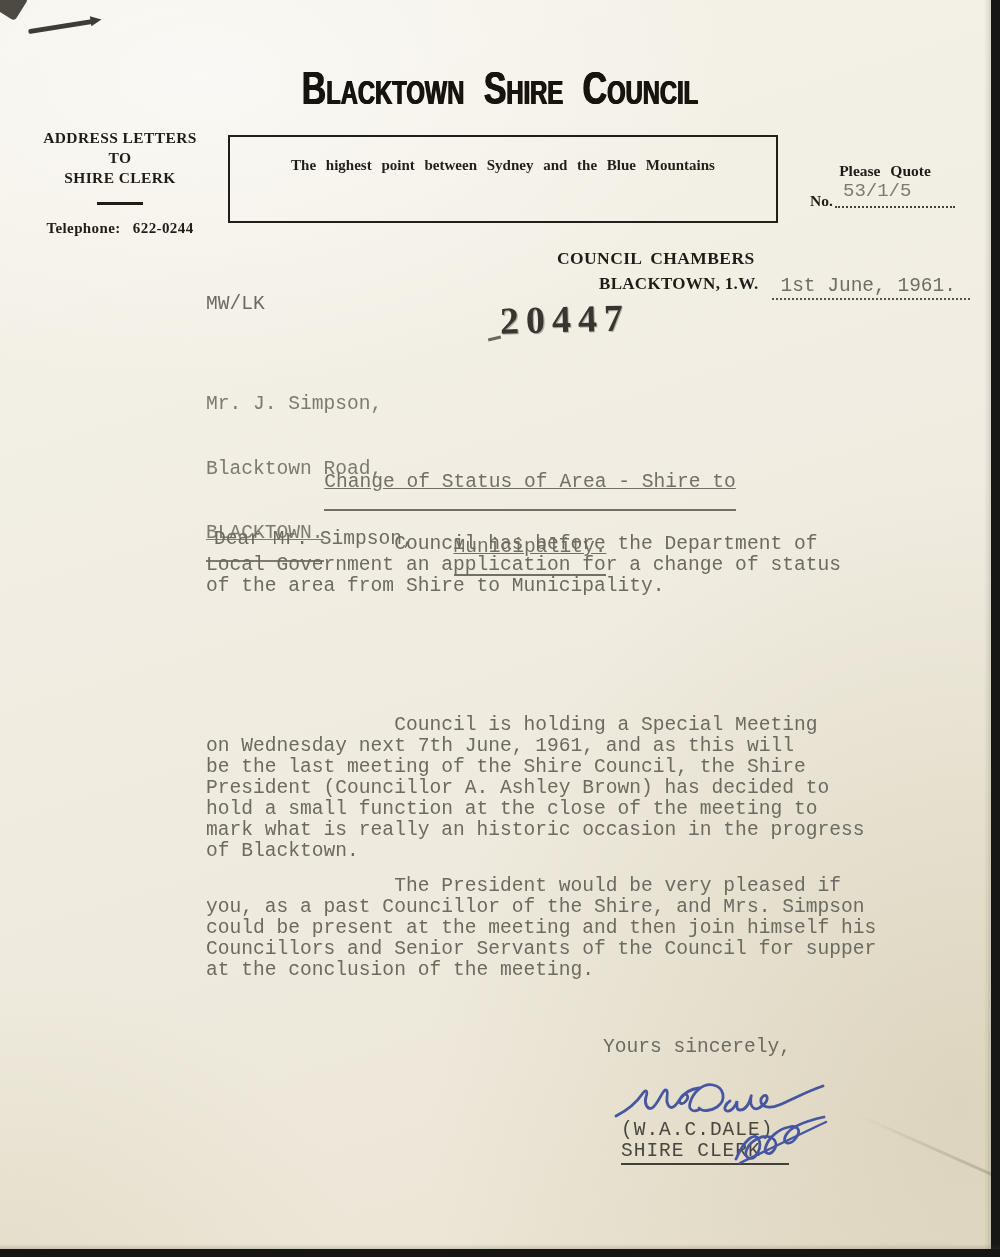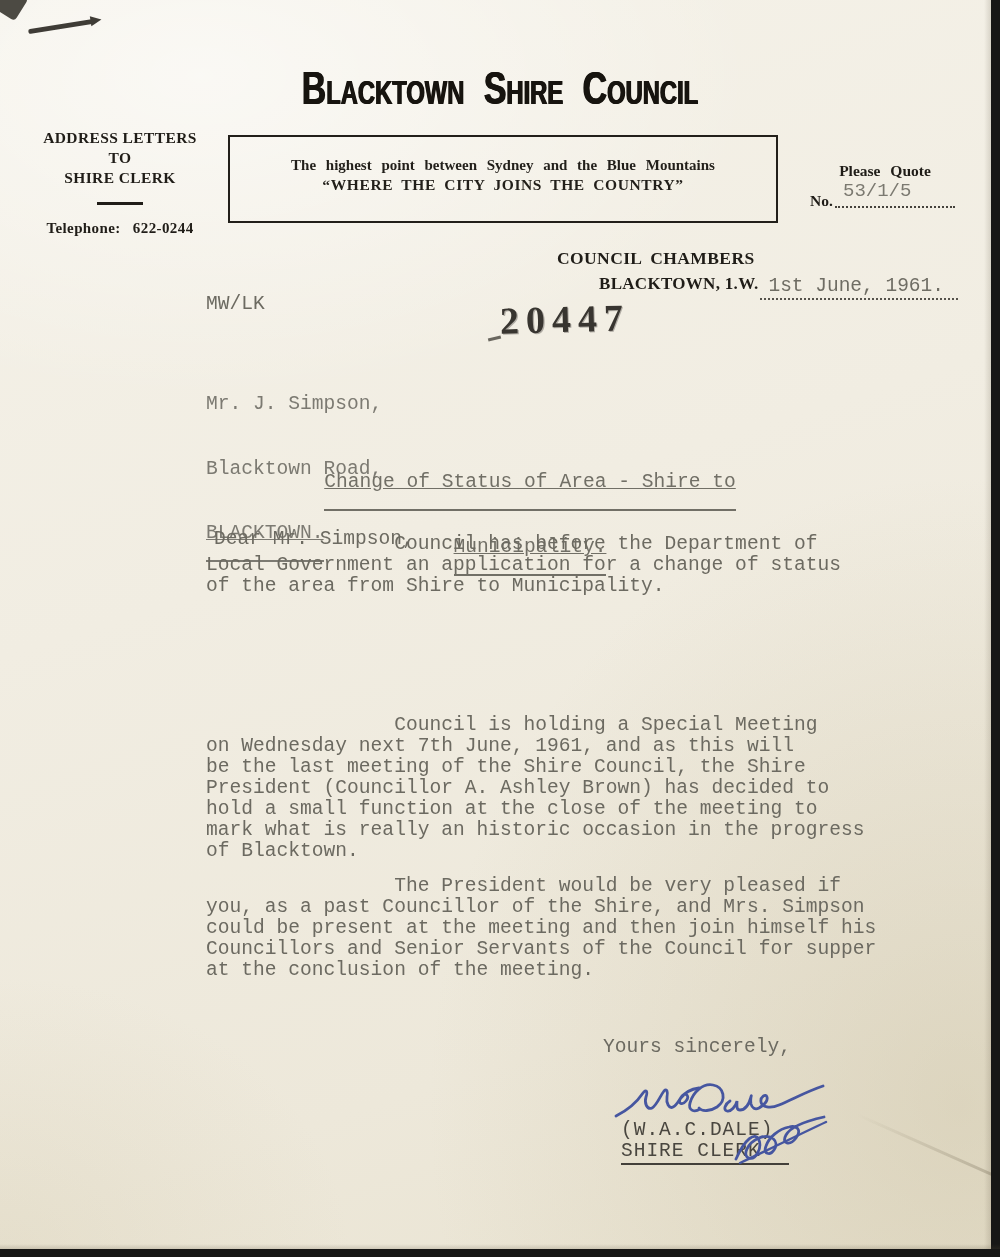--- a/index.html
+++ b/index.html
@@ -67,21 +67,21 @@
     border-bottom:2px dotted #45423c; }
   .quote-value { position:absolute; left:843px; top:180px;
     font-family:"Liberation Mono", monospace; font-size:19px; color:#7b7970; }
 
   
   .chambers { position:absolute; left:557px; top:248px; font-weight:bold; font-size:17.5px;
     color:#1f1c17; letter-spacing:0.4px; word-spacing:4px; }
   .place-date { position:absolute; left:599px; top:274px; white-space:nowrap; }
   .place { font-weight:bold; font-size:17px; color:#1f1c17; letter-spacing:0.3px; }
   .typed-date { display:inline-block; font-family:"Liberation Mono", monospace; font-size:19.5px;
-    color:#6f6d64; border-bottom:2px dotted #55524b; padding:0 14px 1px 8px; margin-left:2px;
+    color:#6f6d64; border-bottom:2px dotted #55524b; padding:0 14px 1px 8px; margin-left:14px;
     vertical-align:-2px; }
   .ref { position:absolute; left:206px; top:270px; font-family:"Liberation Mono", monospace;
     font-size:19.5px; color:#82807a;margin-top:24px; }
 
   .stamp { position:absolute; left:500px; top:297px;
     font-family:"Liberation Serif", serif; font-weight:bold; font-size:38px;
     letter-spacing:7px; color:#383530; transform:rotate(-1.5deg);
     text-shadow:1px 1px 0 rgba(56,53,48,0.35); }
   .stamp-dash { position:absolute; left:488px; top:337px; width:13px; height:3px;
     background:#6a675f; transform:rotate(-14deg); }
@@ -123,21 +123,20 @@
   <div class="addr-block">
     <div>ADDRESS LETTERS</div>
     <div>TO</div>
     <div>SHIRE CLERK</div>
     <div class="addr-rule"></div>
     <div class="addr-phone">Telephone:  622-0244</div>
   </div>
 
   <div class="motto-box">
     <div class="motto-3">The highest point between Sydney and the Blue Mountains</div>
-    <div class="motto-4">“WHERE THE CITY JOINS THE COUNTRY”</div>
   </div>
 
   <div class="quote-label">Please Quote</div>
   <div class="quote-no">No.</div>
   <div class="quote-dots"></div>
   <div class="quote-value">53/1/5</div>
 
   <div class="chambers">COUNCIL CHAMBERS</div>
   <div class="place-date">
     <span class="place">BLACKTOWN, 1.W.</span><span class="typed-date">1st June, 1961.</span>

